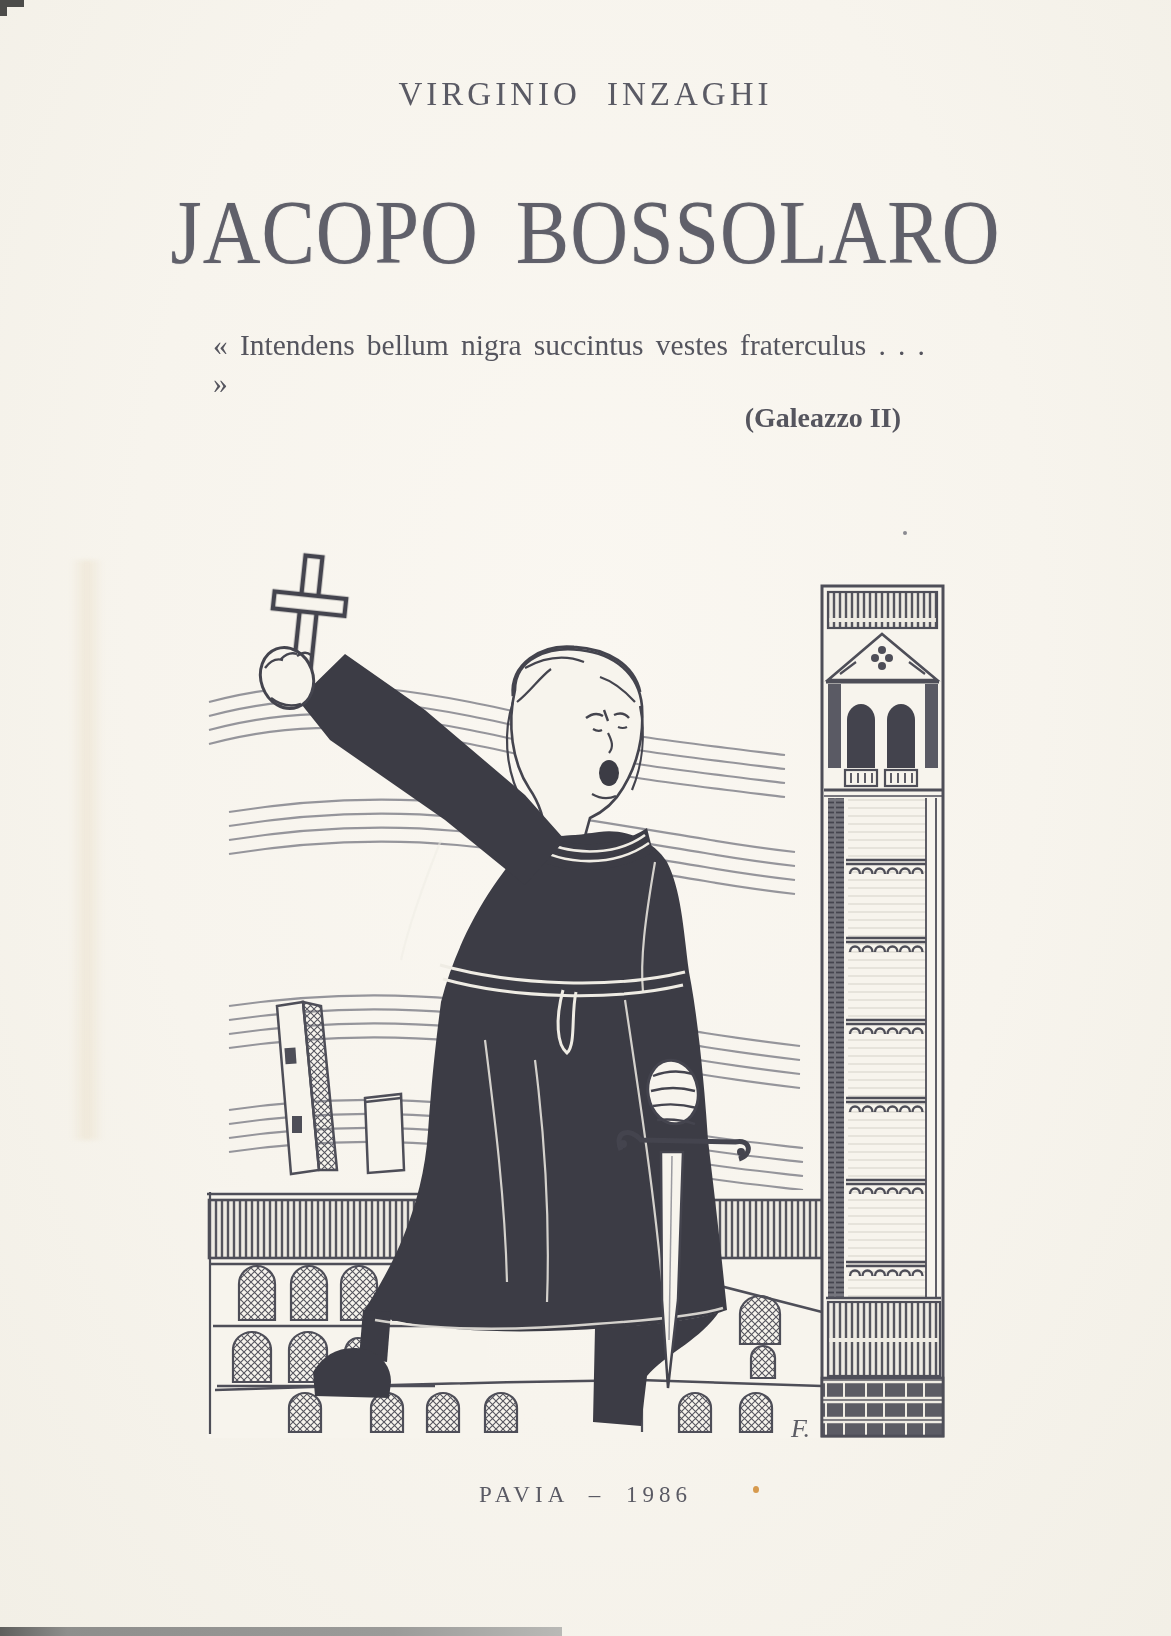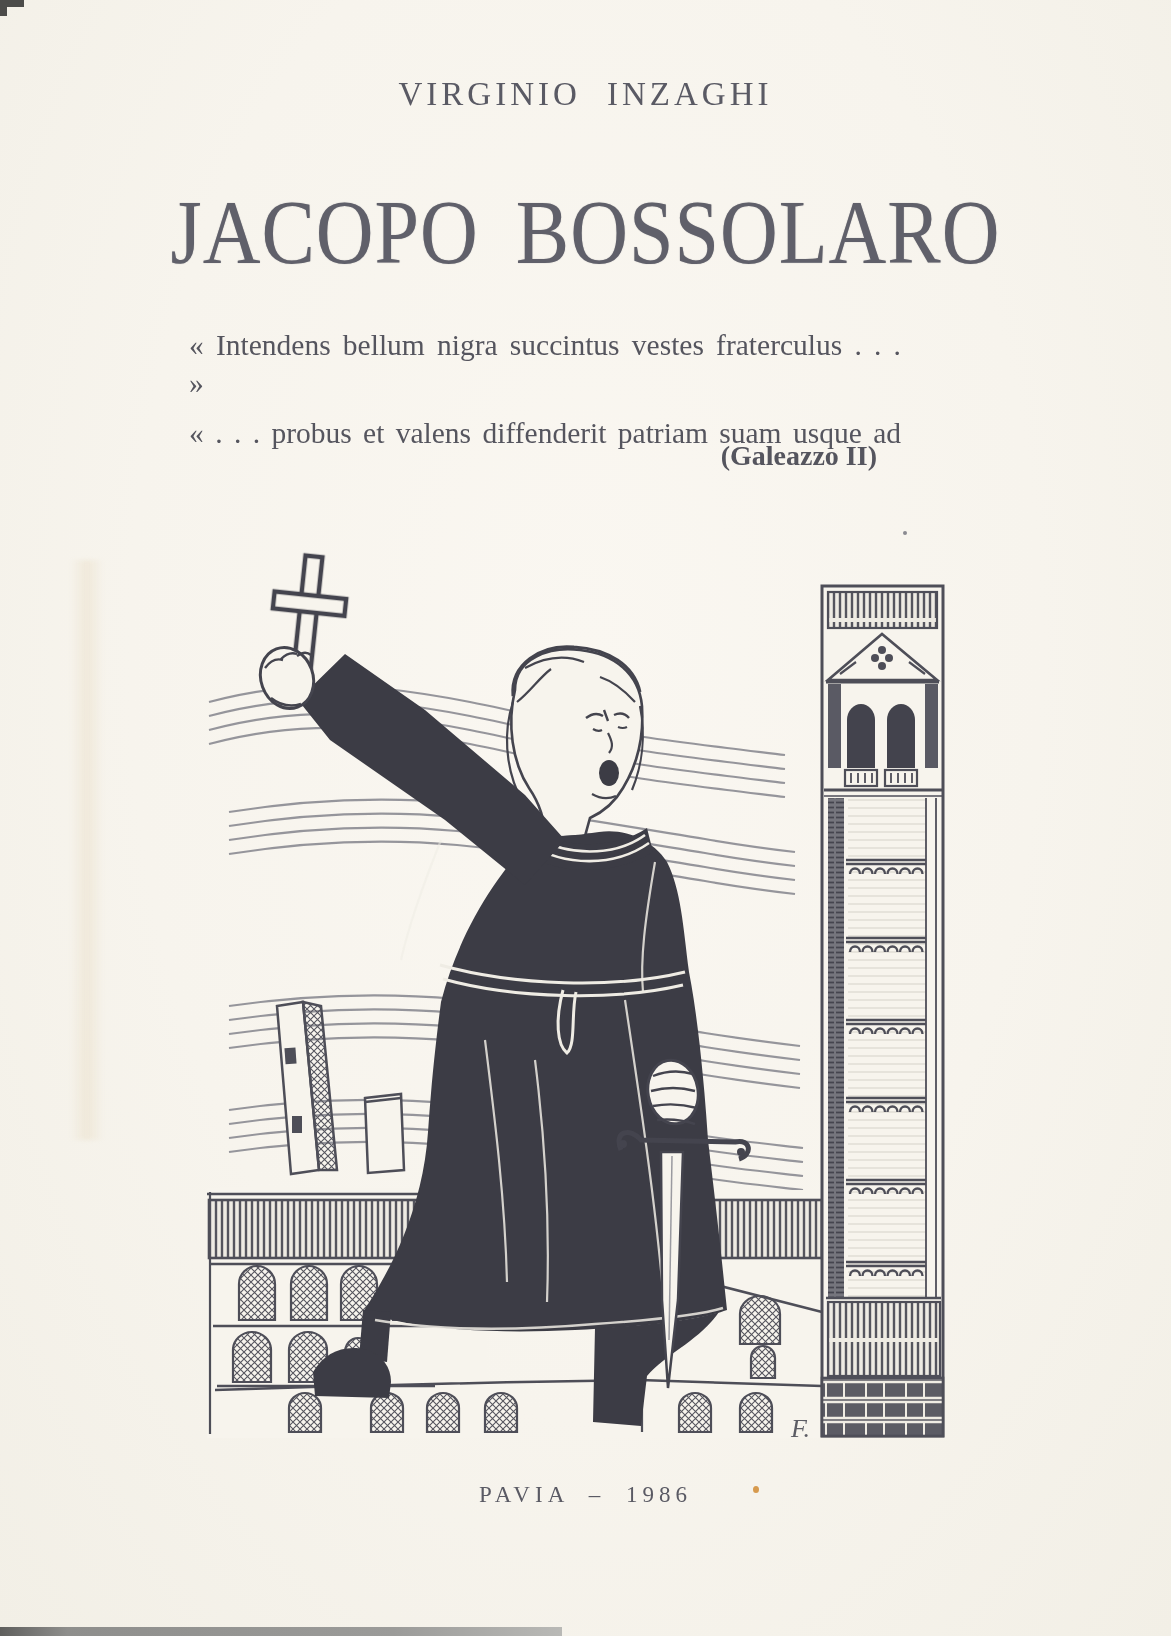--- a/index.html
+++ b/index.html
@@ -27,21 +27,21 @@
   }
   .title{
     position:absolute;left:0;top:180px;width:100%;
     text-align:center;
     font-size:80px;letter-spacing:1px;word-spacing:16px;
     color:#60606a;
     transform:scaleY(1.15);transform-origin:50% 0;
     text-shadow:0 0 1px rgba(90,90,100,0.45);
     white-space:nowrap;
   }
-  .quote{position:absolute;left:189px;width:712px;}
+  .quote{position:absolute;left:213px;width:712px;}
   .q1{top:326px;}
   .q2{top:414px;}
   .q-line{
     font-size:29.5px;line-height:38px;color:#55555e;
     text-align:justify;text-align-last:justify;word-spacing:3px;
   }
   .q-line.last{text-align-last:left;}
   .attribution{
     font-size:28px;color:#55555e;text-align:right;
   }
@@ -78,21 +78,20 @@
 
   <div class="author">VIRGINIO INZAGHI</div>
 
   <div class="title">JACOPO BOSSOLARO</div>
 
   <div class="quote q1">
     <div class="q-line">« Intendens bellum nigra succintus vestes fraterculus . . . »</div>
   </div>
 
   <div class="quote q2">
-    <div class="q-line">« . . . probus et valens diffenderit patriam suam usque ad</div>
     <div class="attribution">(Galeazzo II)</div>
   </div>
 
   <svg class="illustration" viewBox="0 0 755 900" role="img" aria-label="Pen-and-ink drawing of friar Jacopo Bossolaro in a dark robe, brandishing a crucifix aloft in one hand and gripping a sword in the other, standing before the medieval towers, rooftops and tall campanile of Pavia with wind lines across the sky">
     <defs>
       <pattern id="xh" width="7" height="7" patternUnits="userSpaceOnUse">
         <path d="M0,7 L7,0 M0,0 L7,7" stroke="#55555e" stroke-width="1.1"></path>
       </pattern>
       <pattern id="vs" width="6" height="80" patternUnits="userSpaceOnUse">
         <rect width="6" height="80" fill="#eeebe3"></rect>

